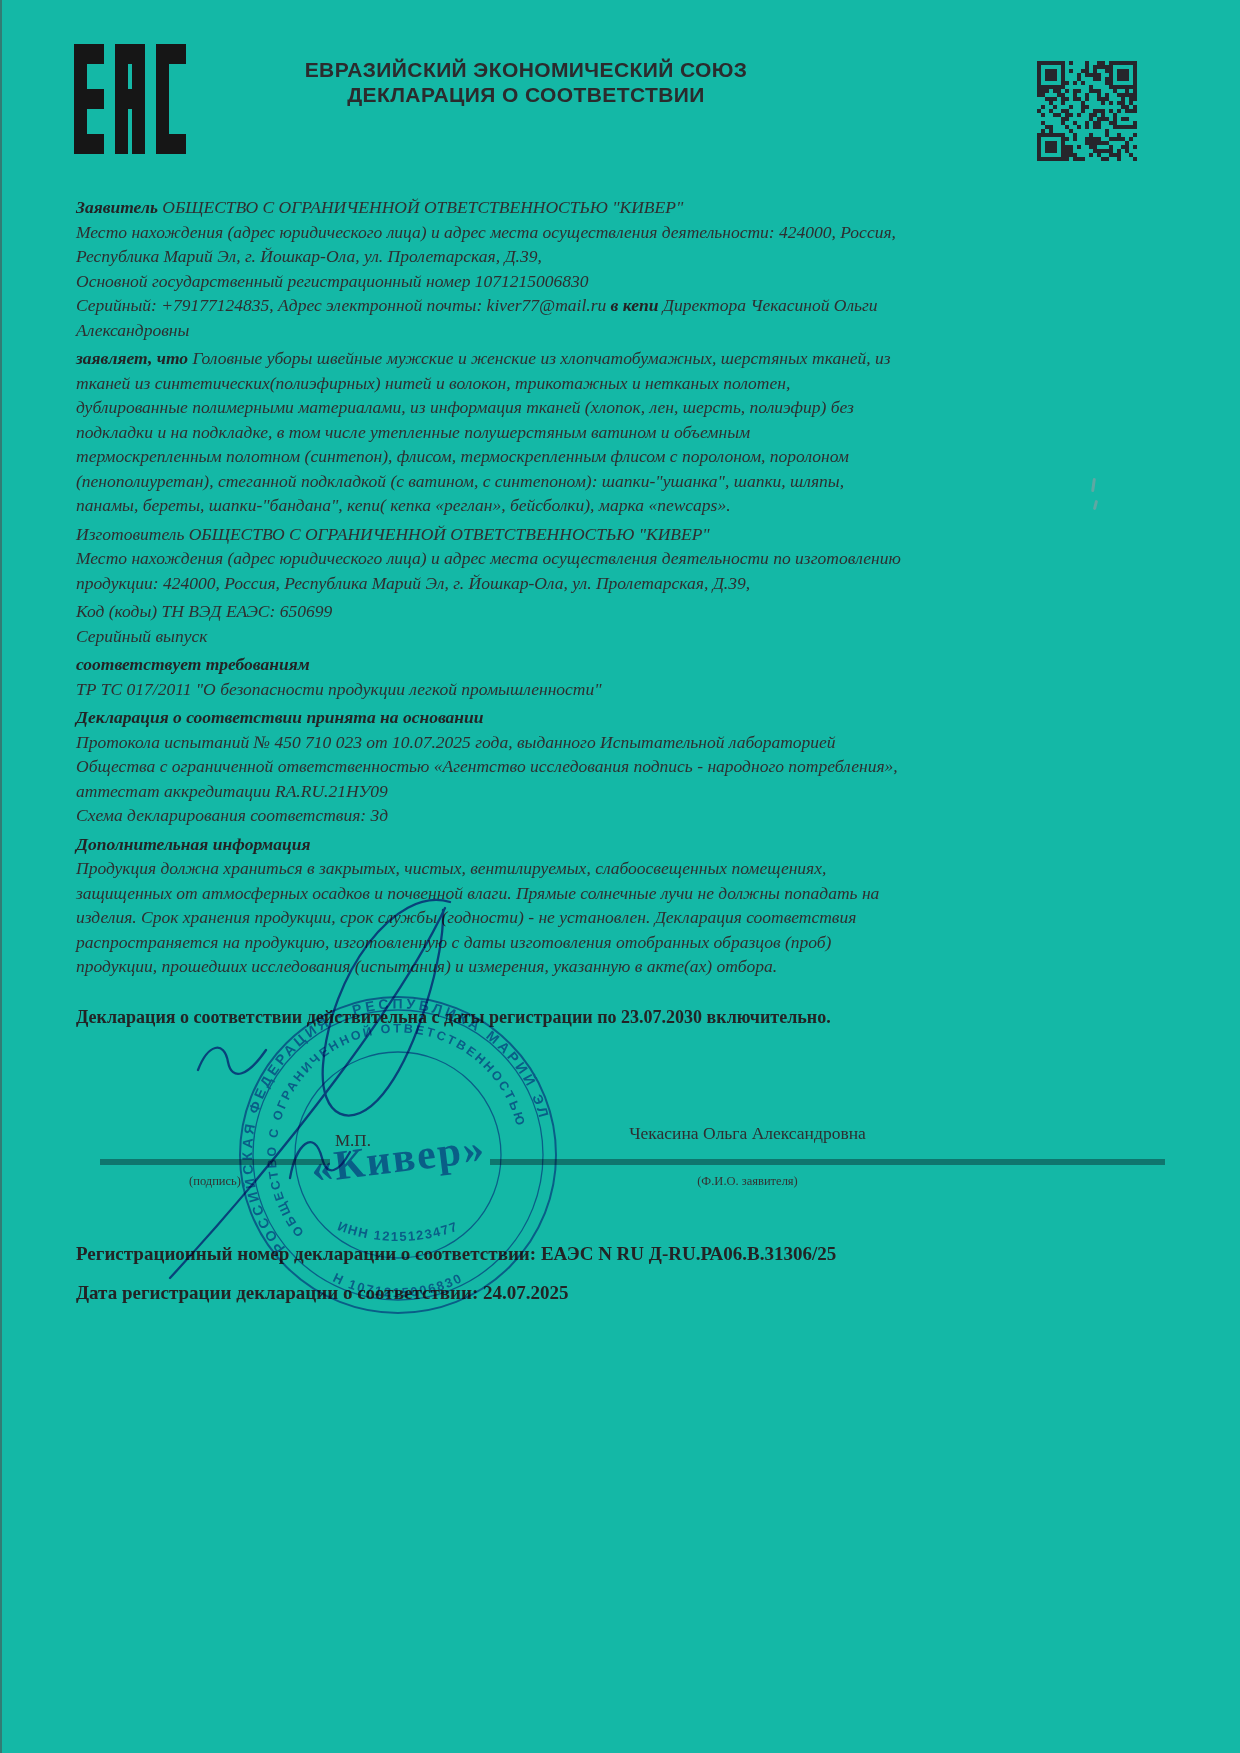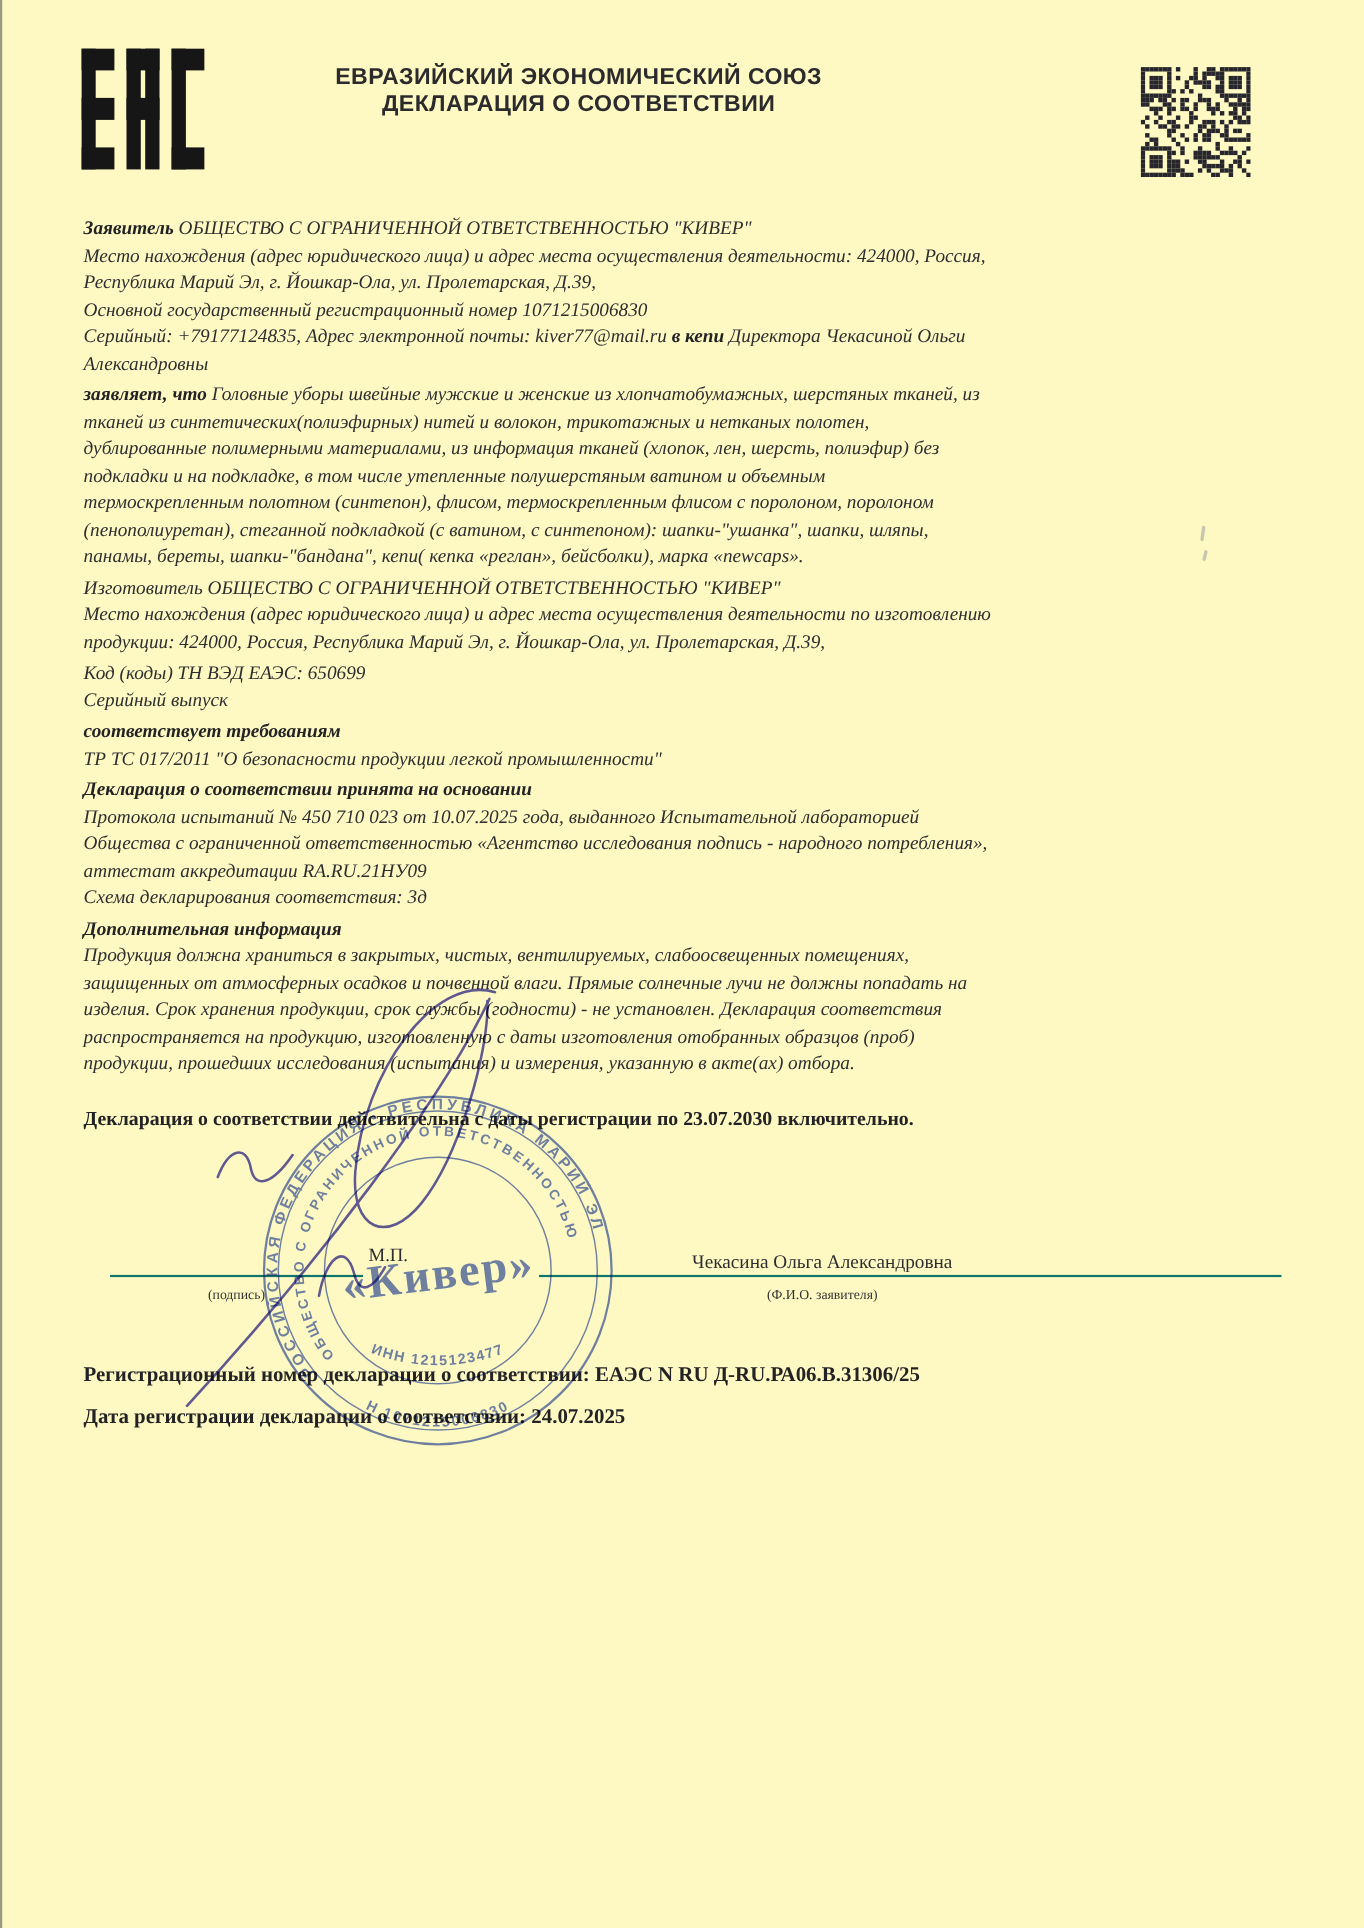--- a/index.html
+++ b/index.html
@@ -1,16 +1,16 @@
 <!DOCTYPE html>
 <html><head>
 <meta charset="utf-8">
 <style>
   html,body{margin:0;padding:0;background:#ffffff;}
-  .page{position:relative;width:1240px;height:1753px;background:#fef9c3;overflow:hidden;
+  .page{position:relative;width:1240px;height:1753px;background:#14b8a6;overflow:hidden;
         font-family:"Liberation Serif","DejaVu Serif",serif;color:#2e2e30;}
   .scan-edge{position:absolute;left:0;top:0;width:2px;height:100%;background:#4a4a4a;opacity:.55;}
   .scan-tick{position:absolute;width:3px;height:14px;background:#9a9aa0;opacity:.55;border-radius:2px;}
 
   
   .header{display:flex;padding:44px 0 0 74px;height:114px;}
   .eac-logo{width:112px;height:113px;flex:none;}
   .title-block{width:680px;text-align:center;padding-top:13px;
         font-family:"Liberation Sans","DejaVu Sans",sans-serif;font-weight:bold;
         font-size:21px;line-height:25px;letter-spacing:.4px;color:#2b2b2d;}
@@ -20,21 +20,21 @@
   
   .content{padding:37px 69px 0 76px;font-size:17.5px;line-height:24.5px;}
   .para{margin:0 0 4px 0;}
   .ln{display:block;font-style:italic;}
   b{font-weight:bold;color:#232325;}
   .validity{margin-top:26px;font-weight:bold;font-size:18px;color:#232325;}
 
   
   .sig-row{display:flex;margin-top:92px;}
   .sig-left{width:230px;margin-left:24px;}
-  .sig-area{height:38px;border-bottom:2px solid #0f766e;display:flex;align-items:flex-end;justify-content:center;}
+  .sig-area{height:38px;border-bottom:6px solid #0f766e;display:flex;align-items:flex-start;justify-content:center;}
   .sig-caption{text-align:center;font-size:12.5px;margin-top:4px;color:#333;}
   .mp{width:70px;margin-left:5px;padding-top:8px;font-size:17px;flex:none;}
   .sig-right{margin-left:85px;width:675px;}
   .sig-right .sig-area,.sig-right .sig-caption{padding-right:160px;}
   .sig-name{font-size:17.5px;}
 
   
   .reg-num{margin-top:48px;font-weight:bold;font-size:19px;color:#232325;}
   .reg-date{margin-top:15px;font-weight:bold;font-size:19px;color:#232325;}
 

